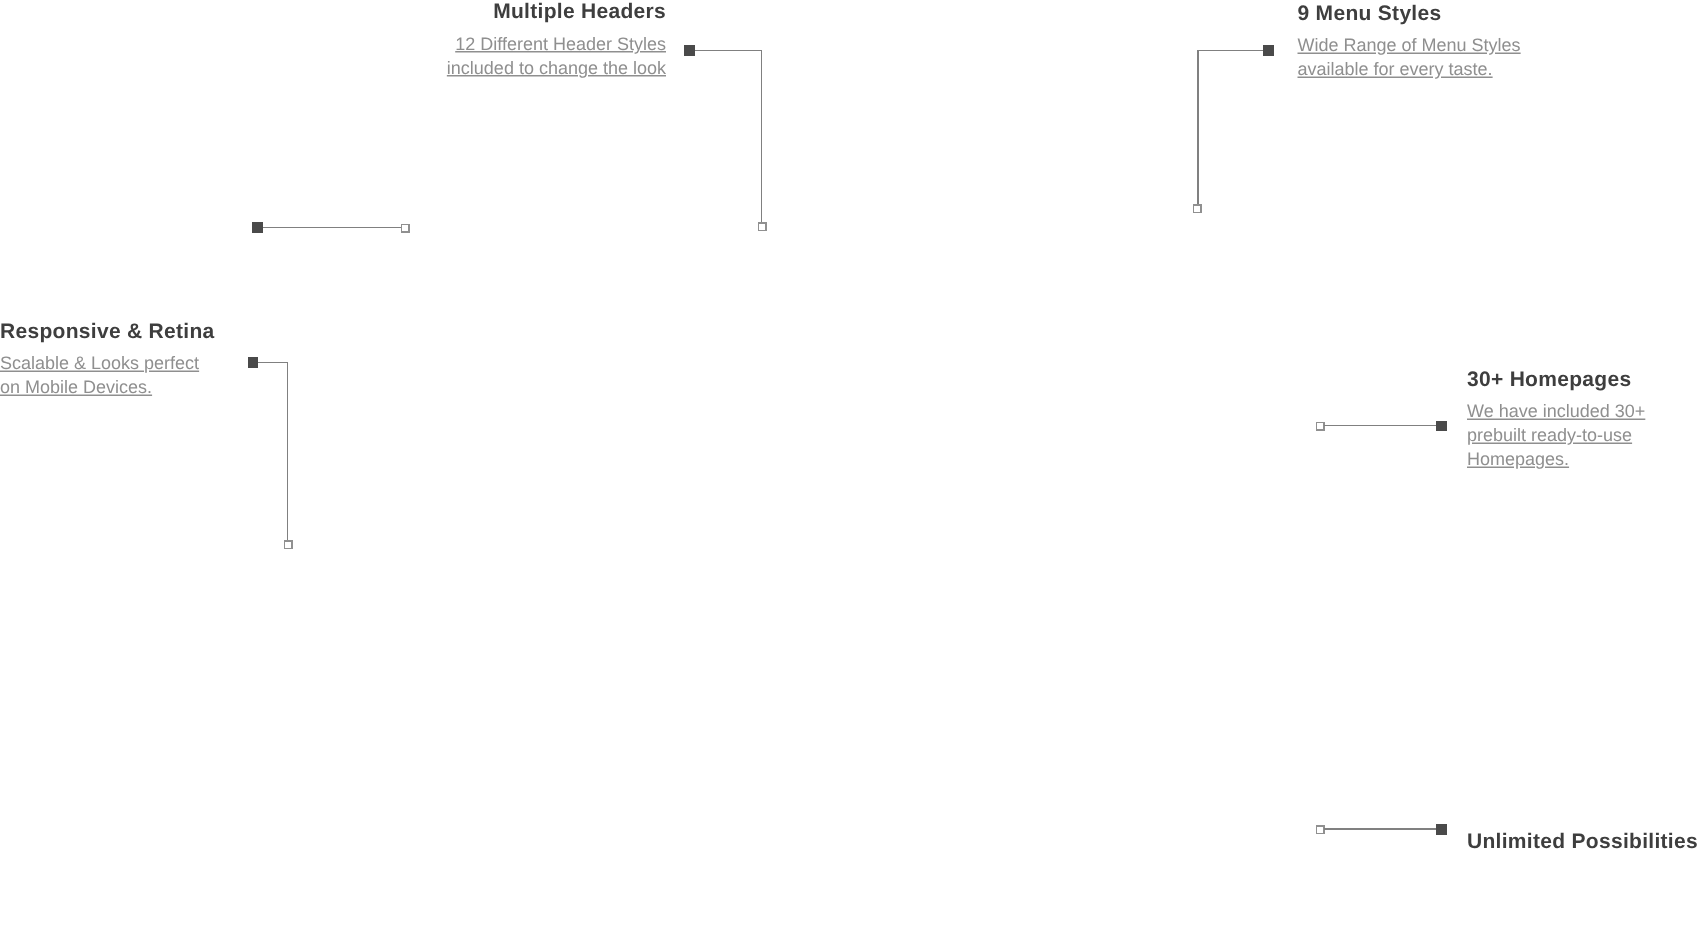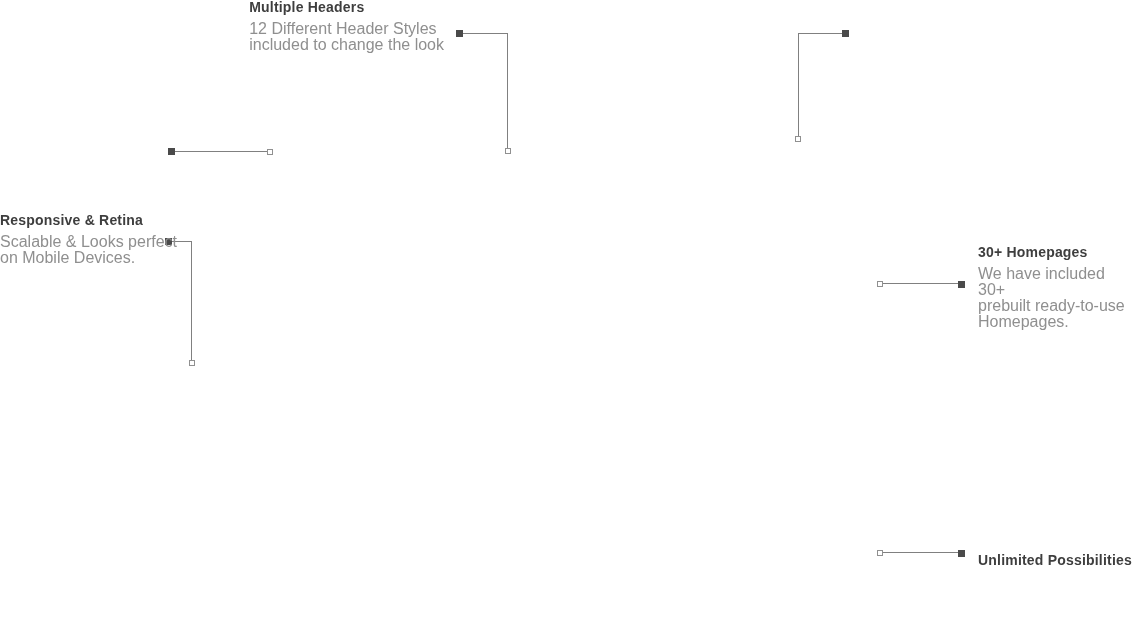--- a/index.html
+++ b/index.html
@@ -21,26 +21,27 @@
   .callout .title {
     font-size: 14px;
     font-weight: bold;
     color: var(--title-color, #3e3e3e);
     line-height: 16px;
     letter-spacing: 0.2px;
     white-space: nowrap;
   }
   .callout .desc {
     margin-top: 6px;
-    font-size: 16px;
+    font-size: 12px;
     color: var(--body-color, #8f8f8f);
     line-height: 16px;
     white-space: pre-line;
+    text-decoration: underline;
   }
-  .align-right { text-align: left; }
+  .align-right { text-align: right; }
 
   
   #c1 { right: 689px; top: -1px; }   
   #c2 { left: 865px;  top: 0px;  }   
   #c3 { left: 1px;    top: 103px; }  
   #c4 { left: 0;    top: 212px; }  
   #c5 { left: 978px;  top: 244px; }  
   #c6 { left: 978px;  top: 528px; margin-top: 24px; }  
 
   #connectors {
@@ -107,20 +108,25 @@
       <rect class="marker-filled" x="957.5" y="549.5" width="7" height="7"></rect>
     </g>
   </svg>
 
   <div id="c1" class="callout align-right">
     <div class="title">Multiple Headers</div>
     <div class="desc">12 Different Header Styles
 included to change the look</div>
   </div>
 
+  <div id="c2" class="callout">
+    <div class="title">9 Menu Styles</div>
+    <div class="desc">Wide Range of Menu Styles
+available for every taste.</div>
+  </div>
 
 
   <div id="c4" class="callout">
     <div class="title">Responsive &amp; Retina</div>
     <div class="desc">Scalable &amp; Looks perfect
 on Mobile Devices.</div>
   </div>
 
   <div id="c5" class="callout">
     <div class="title">30+ Homepages</div>

